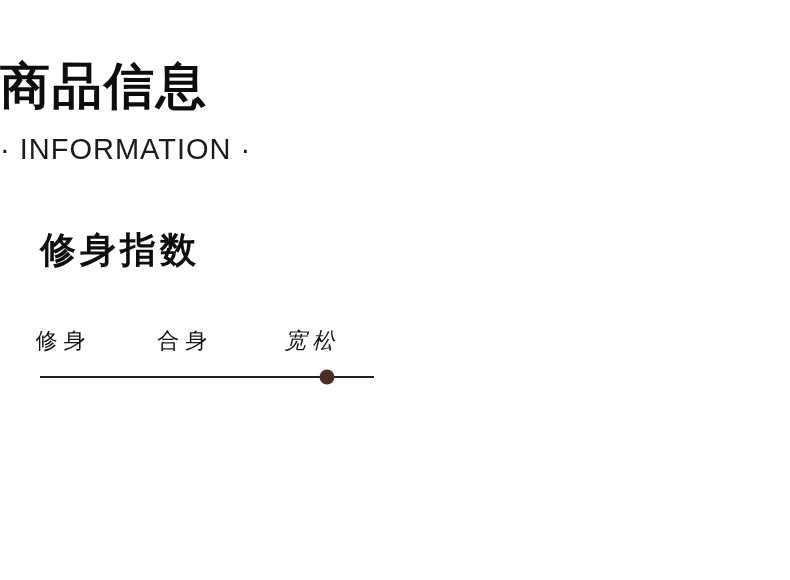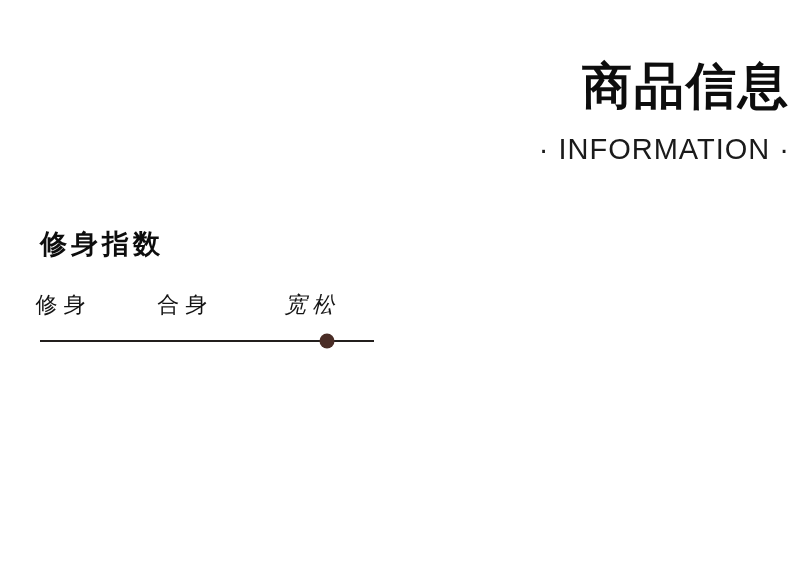--- a/index.html
+++ b/index.html
@@ -5,21 +5,21 @@
   html, body { margin: 0; padding: 0; background: #ffffff; }
   .page {
     position: relative;
     width: 790px;
     height: 580px;
     background: #ffffff;
     overflow: hidden;
     font-family: "Liberation Sans", "DejaVu Sans", sans-serif;
     color: #111111;
   }
-  .header { text-align: right; padding-top: 56px; padding-left: 36px; }
+  .header { text-align: left; padding-top: 56px; }
   .title {
     font-size: 50px;
     font-weight: bold;
     line-height: 1.2;
     letter-spacing: 2px;
     color: #0d0d0d;
   }
   .subtitle {
     font-size: 29px;
     line-height: 1.2;
@@ -30,30 +30,30 @@
   .grid {
     display: grid;
     grid-template-columns: 1fr 1fr;
     column-gap: 42px;
     row-gap: 50px;
     padding: 0 40px;
     margin-top: 60px;
   }
   .scale-title {
     margin: 0;
-    font-size: 27px;
+    font-size: 36px;
     font-weight: bold;
     line-height: 1.3;
     letter-spacing: 4px;
     color: #0d0d0d;
   }
   .labels {
     position: relative;
     height: 30px;
-    margin-top: 28px;
+    margin-top: 52px;
     font-size: 22px;
     line-height: 30px;
     letter-spacing: 6px;
     color: #141414;
   }
   .lbl {
     position: absolute;
     top: 0;
     transform: translateX(-50%);
     white-space: nowrap;

